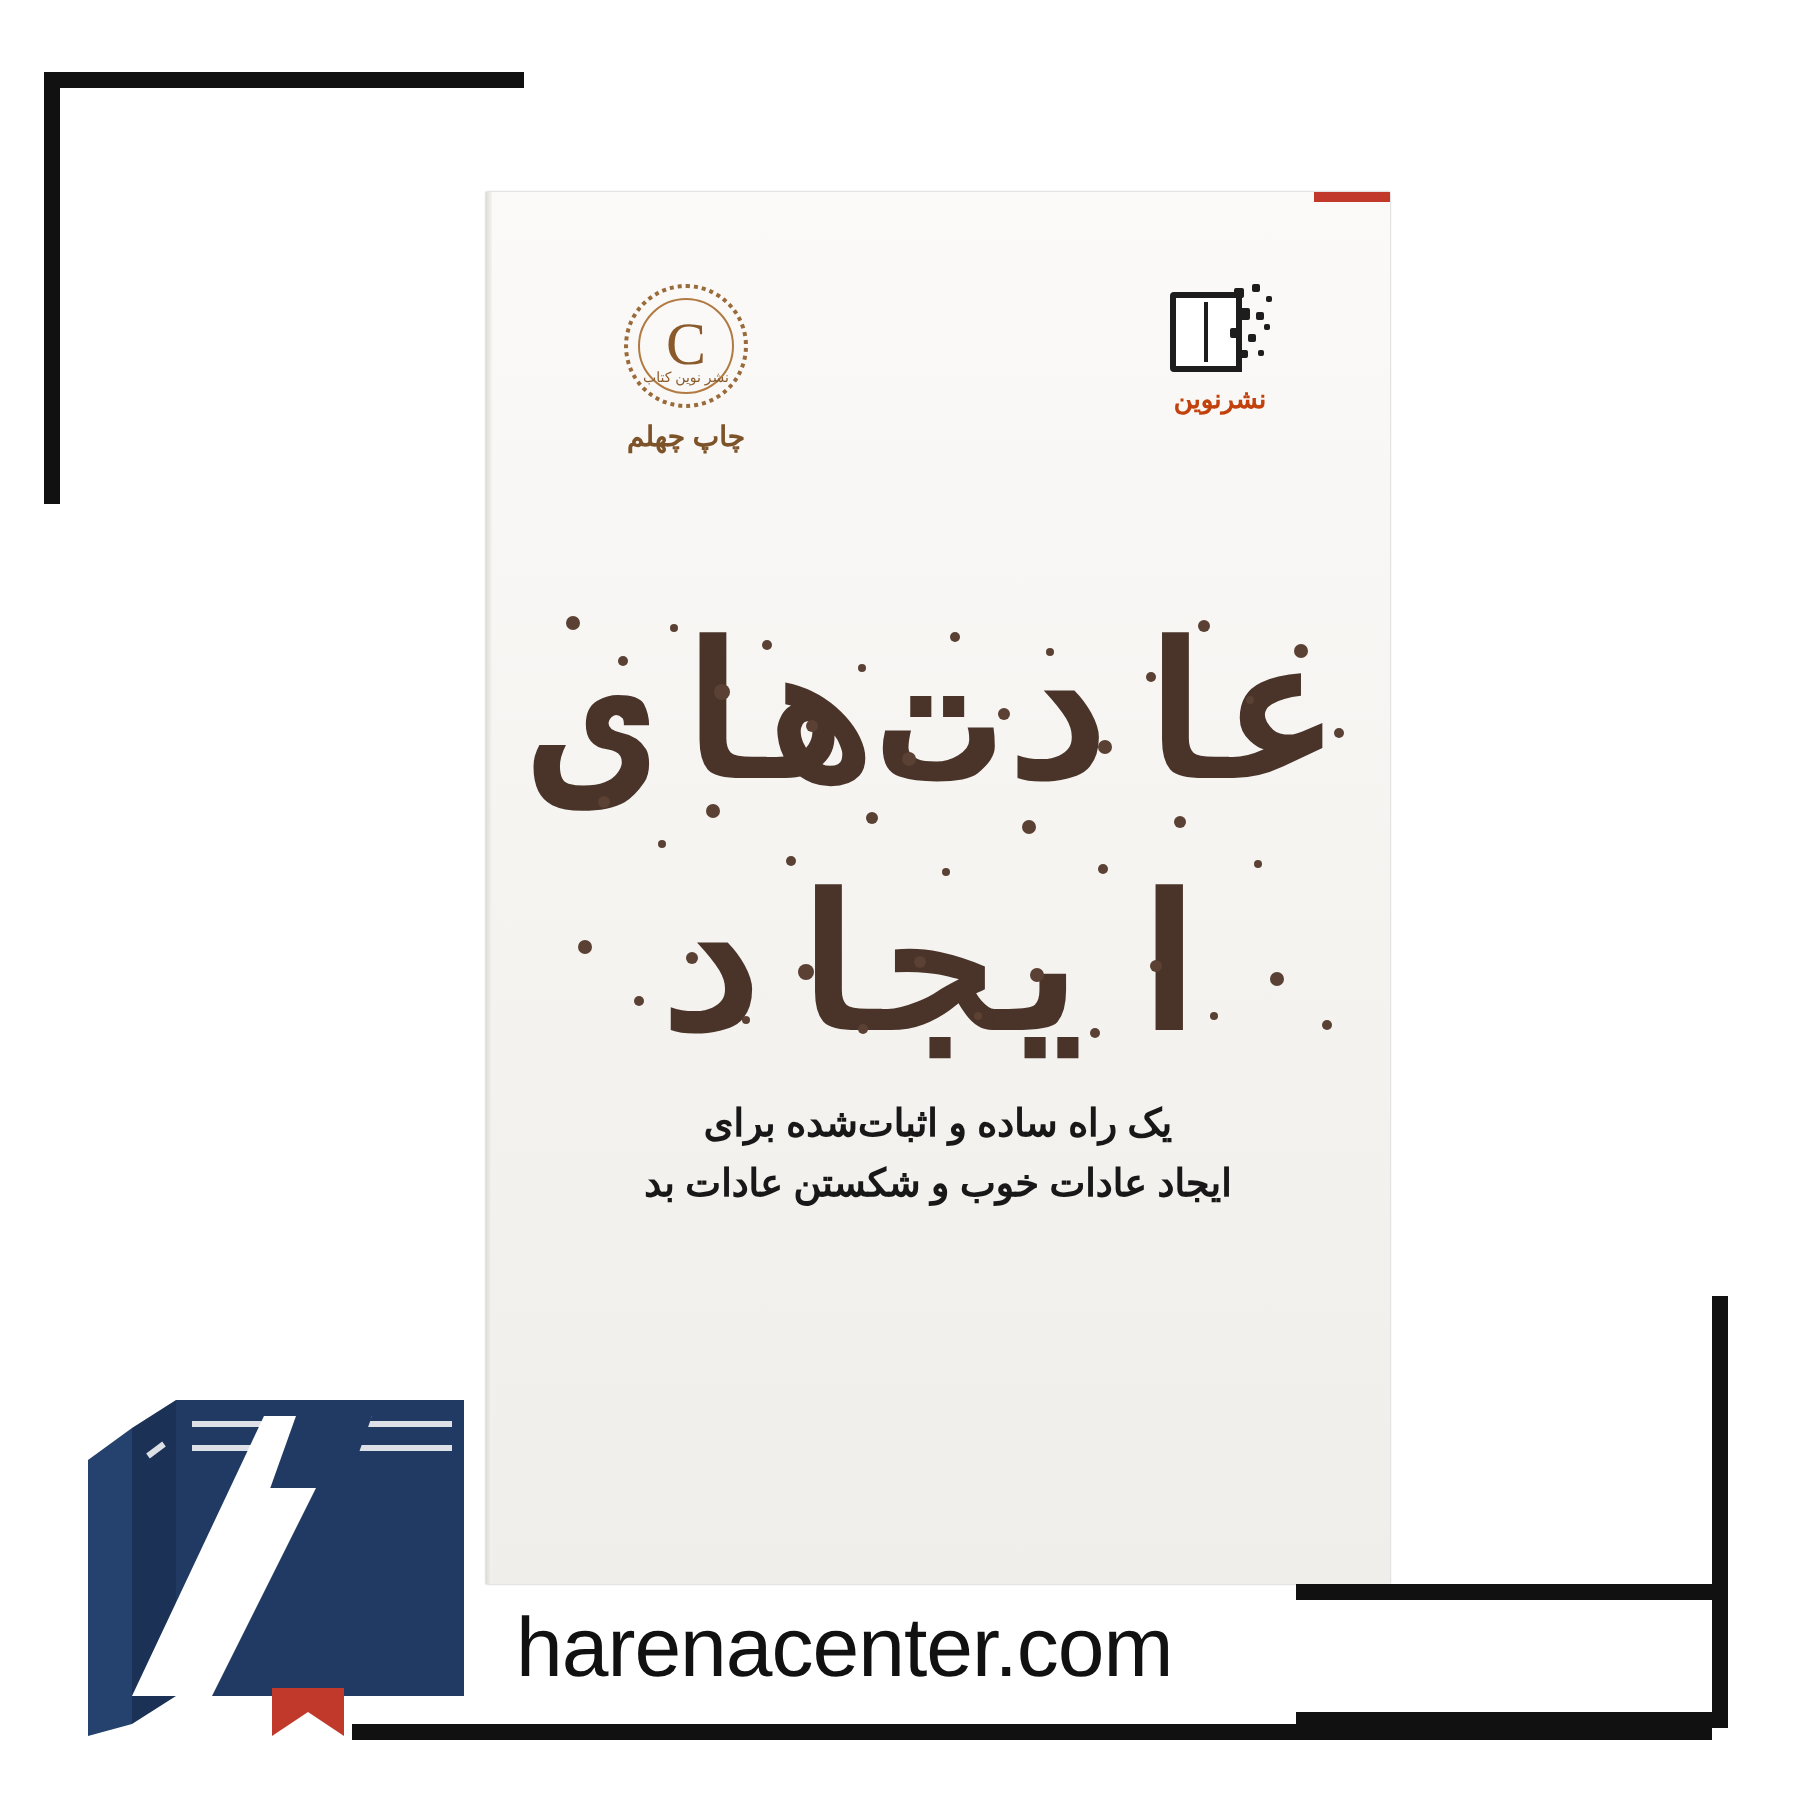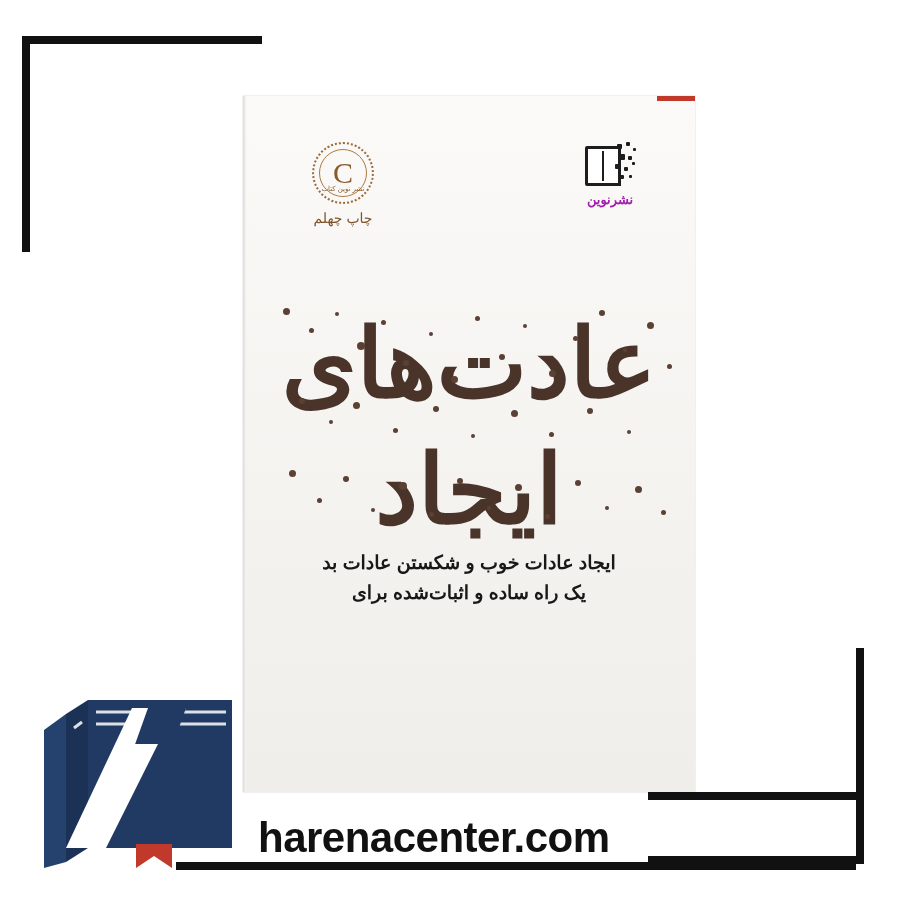--- a/index.html
+++ b/index.html
@@ -115,21 +115,21 @@
     right: 0;
     bottom: 9px;
     font-size: 7px;
     color: #8a5a2b;
     letter-spacing: 0.4px;
   }
   .seal-label {
     margin-top: 6px;
     font-size: 14px;
     color: #7d5329;
-    font-weight: normal;
+    font-weight: bold;
     direction: rtl;
   }
 
   
   .publisher {
     position: absolute;
     left: 318px;
     top: 46px;
     width: 98px;
     text-align: center;
@@ -168,21 +168,21 @@
     height: 40px;
   }
   .pub-dots i {
     position: absolute;
     display: block;
     background: #1d1d1d;
     border-radius: 1px;
   }
   .pub-name {
     font-size: 13px;
-    color: #a21caf;
+    color: #c2410c;
     font-weight: bold;
     direction: rtl;
   }
 
   
   .tagline {
     position: absolute;
     left: 0;
     right: 0;
     top: 160px;
@@ -200,21 +200,21 @@
     right: 0;
     top: 206px;
     height: 230px;
     direction: rtl;
   }
   .title-line {
     position: absolute;
     left: 0;
     right: 0;
     text-align: center;
-    font-family: Liberation Sans, sans-serif;
+    font-family: Liberation Mono, monospace;
     font-weight: bold;
     color: #3a2a22;
     line-height: 1;
     white-space: nowrap;
   }
   .title-line.l1 {
     top: 14px;
     font-size: 96px;
     color: #4a342a;
   }
@@ -280,26 +280,25 @@
     height: 220px;
   }
   .wm-logo svg { display: block; }
 
   
   .site-name {
     position: absolute;
     left: 258px;
     top: 800px;
     font-size: 42px;
-    font-weight: bold;
+    font-weight: normal;
     color: #111111;
     letter-spacing: -0.5px;
     direction: ltr;
     font-family: "Liberation Sans", sans-serif;
-    margin-top: 14px;
   }
   .rule {
     position: absolute;
     background: #111111;
   }
   .rule.bottom {
     left: 176px;
     top: 862px;
     width: 680px;
     height: 8px;
@@ -394,22 +393,22 @@
         <b style="left:272px; top:182px; width:7px;  height:7px;"></b>
         <b style="left:302px; top:212px; width:5px;  height:5px;"></b>
         <b style="left:332px; top:178px; width:6px;  height:6px;"></b>
         <b style="left:362px; top:204px; width:4px;  height:4px;"></b>
         <b style="left:392px; top:184px; width:7px;  height:7px;"></b>
         <b style="left:418px; top:208px; width:5px;  height:5px;"></b>
       </div>
     </div>
 
     <div class="subtitle">
+      <div>یک راه ساده و اثبات‌شده برای</div>
       <div>ایجاد عادات خوب و شکستن عادات بد</div>
-      <div>یک راه ساده و اثبات‌شده برای</div>
     </div>
 
   </div>
 
   <div class="wm-logo">
     <svg width="196" height="220" viewBox="0 0 196 220" xmlns="http://www.w3.org/2000/svg">
 
       <path d="M52 52 L196 52 L196 200 L52 200 Z" fill="#203a63"></path>
       <path d="M30 66 L52 52 L52 200 L30 214 Z" fill="#1b3256"></path>
       <path d="M8 82 L30 66 L30 214 L8 220 Z" fill="#25416d"></path>

